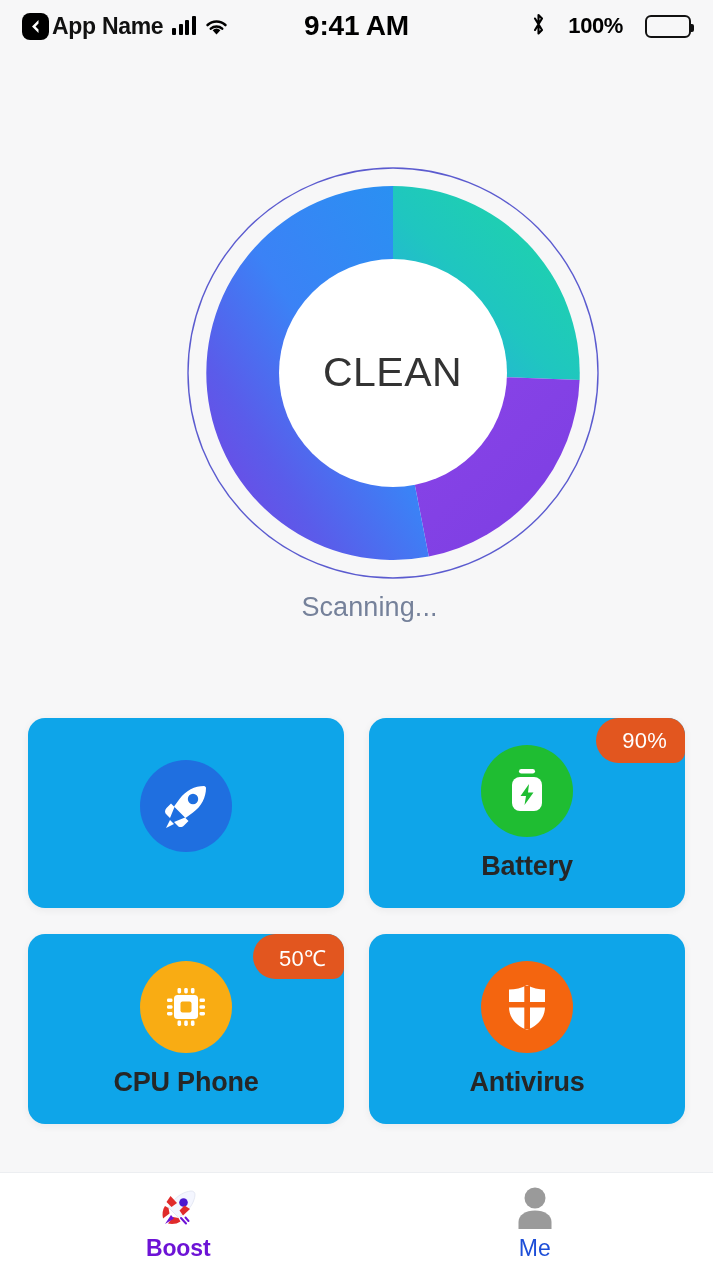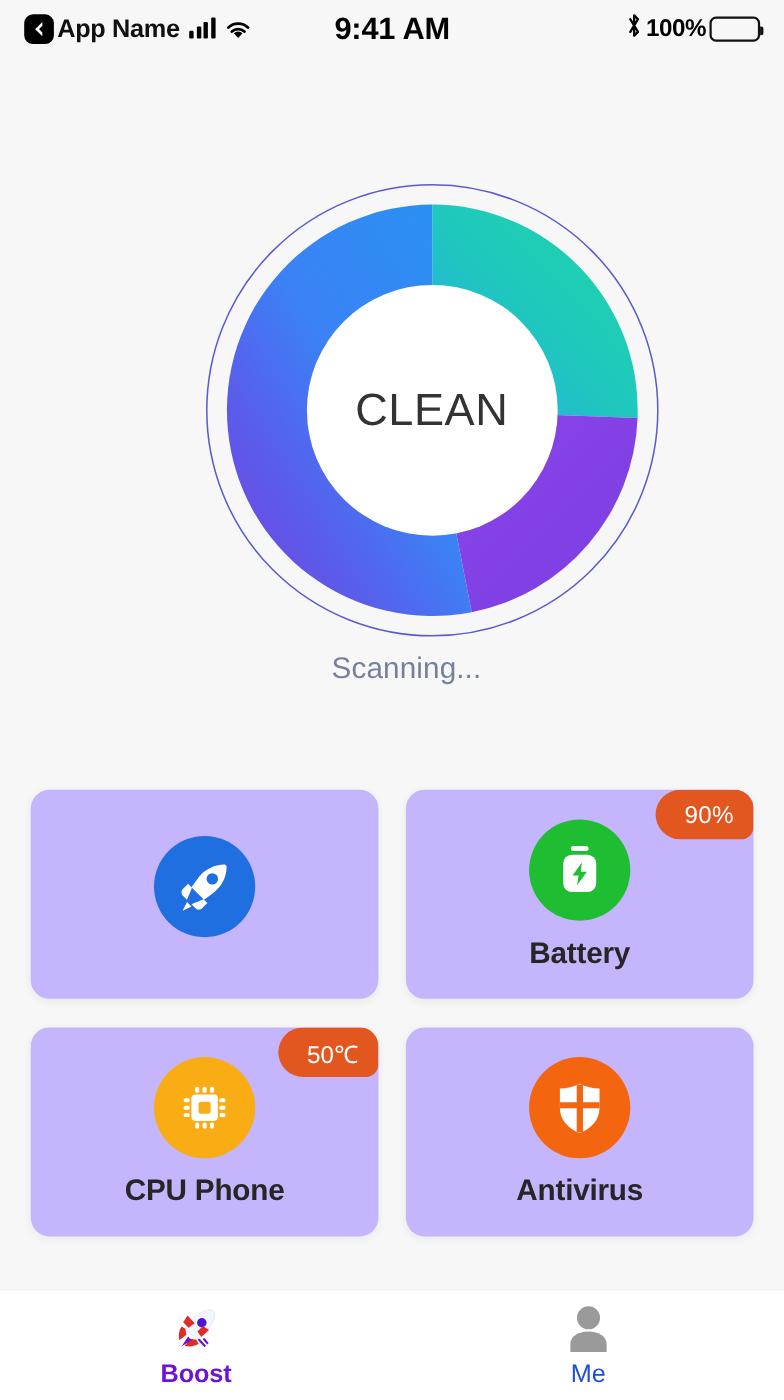--- a/index.html
+++ b/index.html
@@ -62,21 +62,21 @@
     text-align: center;
     font-size: 28px;
     font-weight: 700;
     letter-spacing: -0.2px;
     pointer-events: none;
   }
   .sb-right {
     margin-left: auto;
     display: flex;
     align-items: center;
-    gap: 3px;
+    gap: 22px;
     position: relative;
     z-index: 2;
   }
   .sb-batt-pct { font-size: 22px; font-weight: 600; letter-spacing: -0.4px; }
   .sb-batt {
     width: 46px; height: 23px;
     border: 2.5px solid #111;
     border-radius: 6px;
     position: relative;
     padding: 2px;
@@ -133,21 +133,21 @@
     left: 28px;
     width: 657px;
     display: grid;
     grid-template-columns: 316px 316px;
     grid-auto-rows: 190px;
     column-gap: 25px;
     row-gap: 26px;
   }
   .card {
     position: relative;
-    background: #c4b5fd;
+    background: #0ea5e9;
     border-radius: 17px;
     box-shadow: 0 2px 8px rgba(20,25,40,0.06);
     display: flex;
     flex-direction: column;
     align-items: center;
     justify-content: center;
     overflow: hidden;
     cursor: pointer;
   }
   .card-icon {

